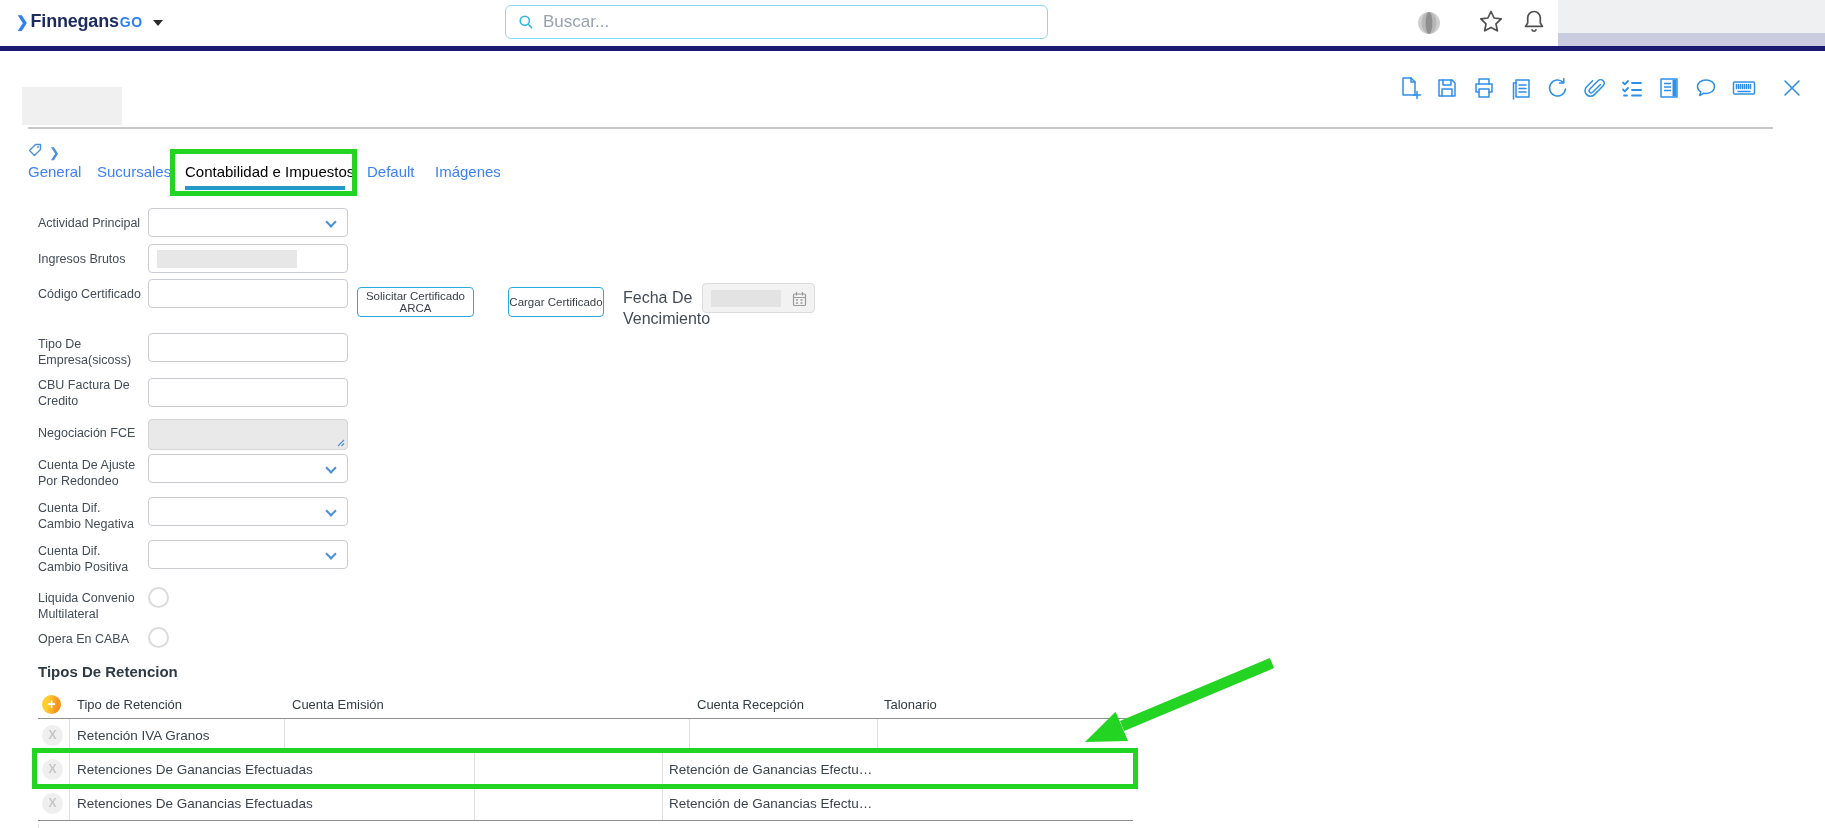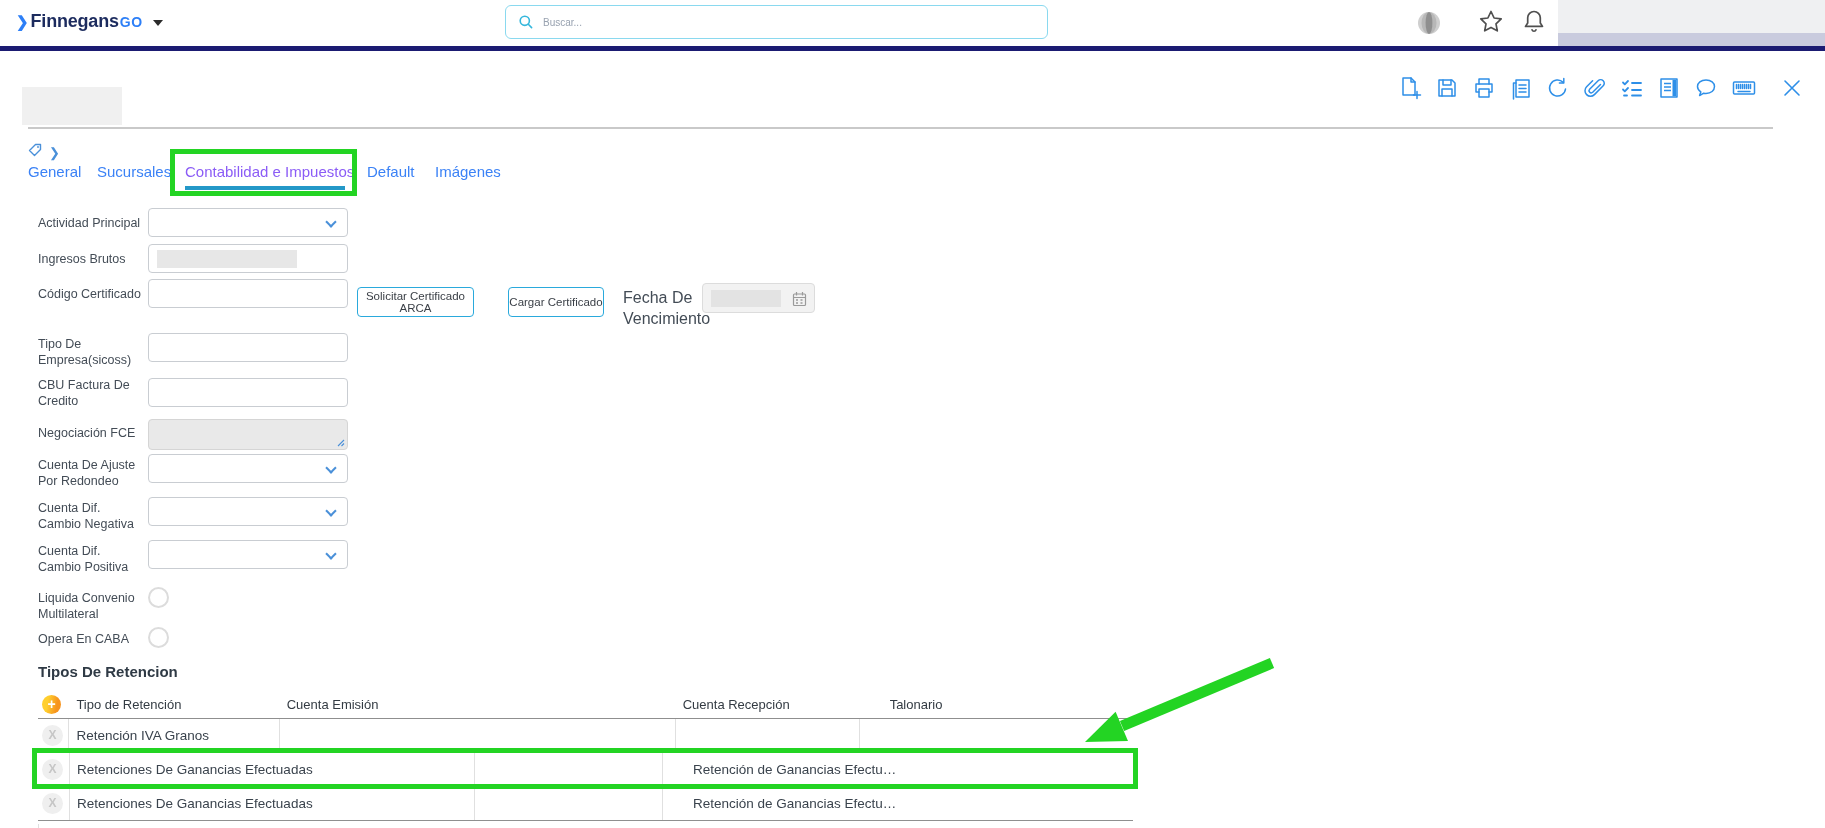--- a/index.html
+++ b/index.html
@@ -10,21 +10,21 @@
   .topbar { position:absolute; left:0; top:0; width:1825px; height:46px; background:#fff; }
   .navy { position:absolute; left:0; top:46px; width:1825px; height:5px; background:#1b1b72; }
   .logo { position:absolute; left:16px; top:11px; display:flex; align-items:center; cursor:pointer; }
   .logo .mark { color:#2d7ff7; font-weight:bold; font-size:15px; margin-right:2px; }
   .logo .brand { color:#1c2b5e; font-weight:bold; font-size:18px; letter-spacing:-.2px; }
   .logo .suffix { color:#2d7ff7; font-weight:bold; font-size:14px; letter-spacing:.5px; margin-left:1px; }
   .logo .caret { width:0; height:0; border-left:5px solid transparent; border-right:5px solid transparent;
                  border-top:6px solid #2b2b2b; margin-left:10px; margin-top:2px; }
   .search { position:absolute; left:505px; top:5px; width:543px; height:34px;
             border:1.5px solid #8ad9ef; border-radius:6px; display:flex; align-items:center; background:#fff; }
-  .search input { border:none; outline:none; flex:1; font-size:10px; color:#c2410c; background:transparent;
+  .search input { border:none; outline:none; flex:1; font-size:17px; color:#c2410c; background:transparent;
                   font-family:"Liberation Sans", sans-serif; }
   .search input::placeholder { color:#98a2b0; }
   .search .mag { margin:0 9px 0 12px; display:flex; }
   .tb-ic { position:absolute; top:8px; cursor:pointer; display:flex; }
   .userblur { position:absolute; left:1558px; top:0; width:267px; height:46px; cursor:pointer; }
   .userblur .u1 { width:100%; height:33px; background:#eff0f2; }
   .userblur .u2 { width:100%; height:13px; background:#c9cbde; }
 
   
   .pix { background-image:
@@ -35,21 +35,21 @@
   .titleblur { position:absolute; left:22px; top:87px; width:100px; height:38px; background:#f0f0f0; }
   .hdivider { position:absolute; left:28px; top:127px; width:1745px; height:2px; background:#c9c9c9; }
   .doctools { position:absolute; left:1398px; top:76px; display:flex; gap:13px; align-items:center; }
   .doctools span { display:flex; cursor:pointer; }
   .doctools .closegap { margin-left:10px; }
 
   
   .crumb { position:absolute; left:28px; top:143px; display:flex; align-items:center; gap:7px; }
   .crumb .sep { color:#4a90d9; font-size:13px; }
   .tab { position:absolute; top:163px; font-size:15px; color:#3b82f6; cursor:pointer; white-space:nowrap; }
-  .tab.active { color:#8b5cf6; }
+  .tab.active { color:#000000; }
   .t0{left:28px} .t1{left:97px} .t2{left:185px} .t3{left:367px} .t4{left:435px}
   .tab-underline { position:absolute; left:185px; top:186px; width:160px; height:4px; background:#2498c8; }
   .hl-box { position:absolute; border:5px solid #23d423; pointer-events:none; }
   .hl-tab { left:170px; top:149px; width:187px; height:47px; }
   .hl-row { left:32px; top:748px; width:1106px; height:41px; }
 
   
   .lbl { position:absolute; left:38px; width:108px; font-size:12.5px; color:#434c56; line-height:1.3; }
   .ctl { position:absolute; left:148px; width:200px; height:29px; background:#fff;
          border:1px solid #c9cdd2; border-radius:4px; cursor:text; }
@@ -71,21 +71,21 @@
 
   
   .secthead { position:absolute; left:38px; top:663px; font-size:15px; font-weight:bold; color:#2f3a45; }
   .rtable { position:absolute; left:38px; top:690px; width:1095px; }
   .trow { display:flex; width:1095px; }
   .thead { height:29px; align-items:center; border-bottom:1px solid #8f8f8f; }
   .tbody { height:34px; align-items:center; border-bottom:1px solid #dedede; cursor:pointer; }
   .tbody.last { border-bottom:1px solid #8f8f8f; }
   .cell { height:100%; display:flex; align-items:center; padding-left:7px; font-size:13.5px; color:#3a434d;
           overflow:hidden; white-space:nowrap; }
-  .c0{width:32px; padding-left:4px;} .c1{width:215px} .c2{width:405px} .c3{width:188px} .c4{width:255px; padding-left:6px;margin-left:24px;}
+  .c0{width:32px; padding-left:4px;} .c1{width:215px} .c2{width:405px} .c3{width:188px} .c4{width:255px; padding-left:6px;}
   .tbody .c0,.tbody .c1,.tbody .c2,.tbody .c3 { border-right:1px solid #e0e0e0; }
   .thead .cell { font-size:13px; color:#333b43; font-weight:500; }
   .plusbtn { width:19px; height:19px; border-radius:50%; border:none; cursor:pointer; color:#fff;
              font-size:14px; font-weight:bold; line-height:17px; text-align:center; padding:0;
              background:linear-gradient(100deg,#ffcf2e 30%,#f6941e 75%); }
   .xbtn { width:21px; height:21px; border-radius:50%; border:none; background:#efefef; color:#c6c6c6;
           font-size:12px; font-weight:bold; cursor:pointer; padding:0; line-height:21px; text-align:center; }
   .stub { position:absolute; left:38px; top:824px; width:1095px; height:4px; border-left:1px solid #e0e0e0; }
 
   .arrow { position:absolute; left:1067px; top:649px; pointer-events:none; }

